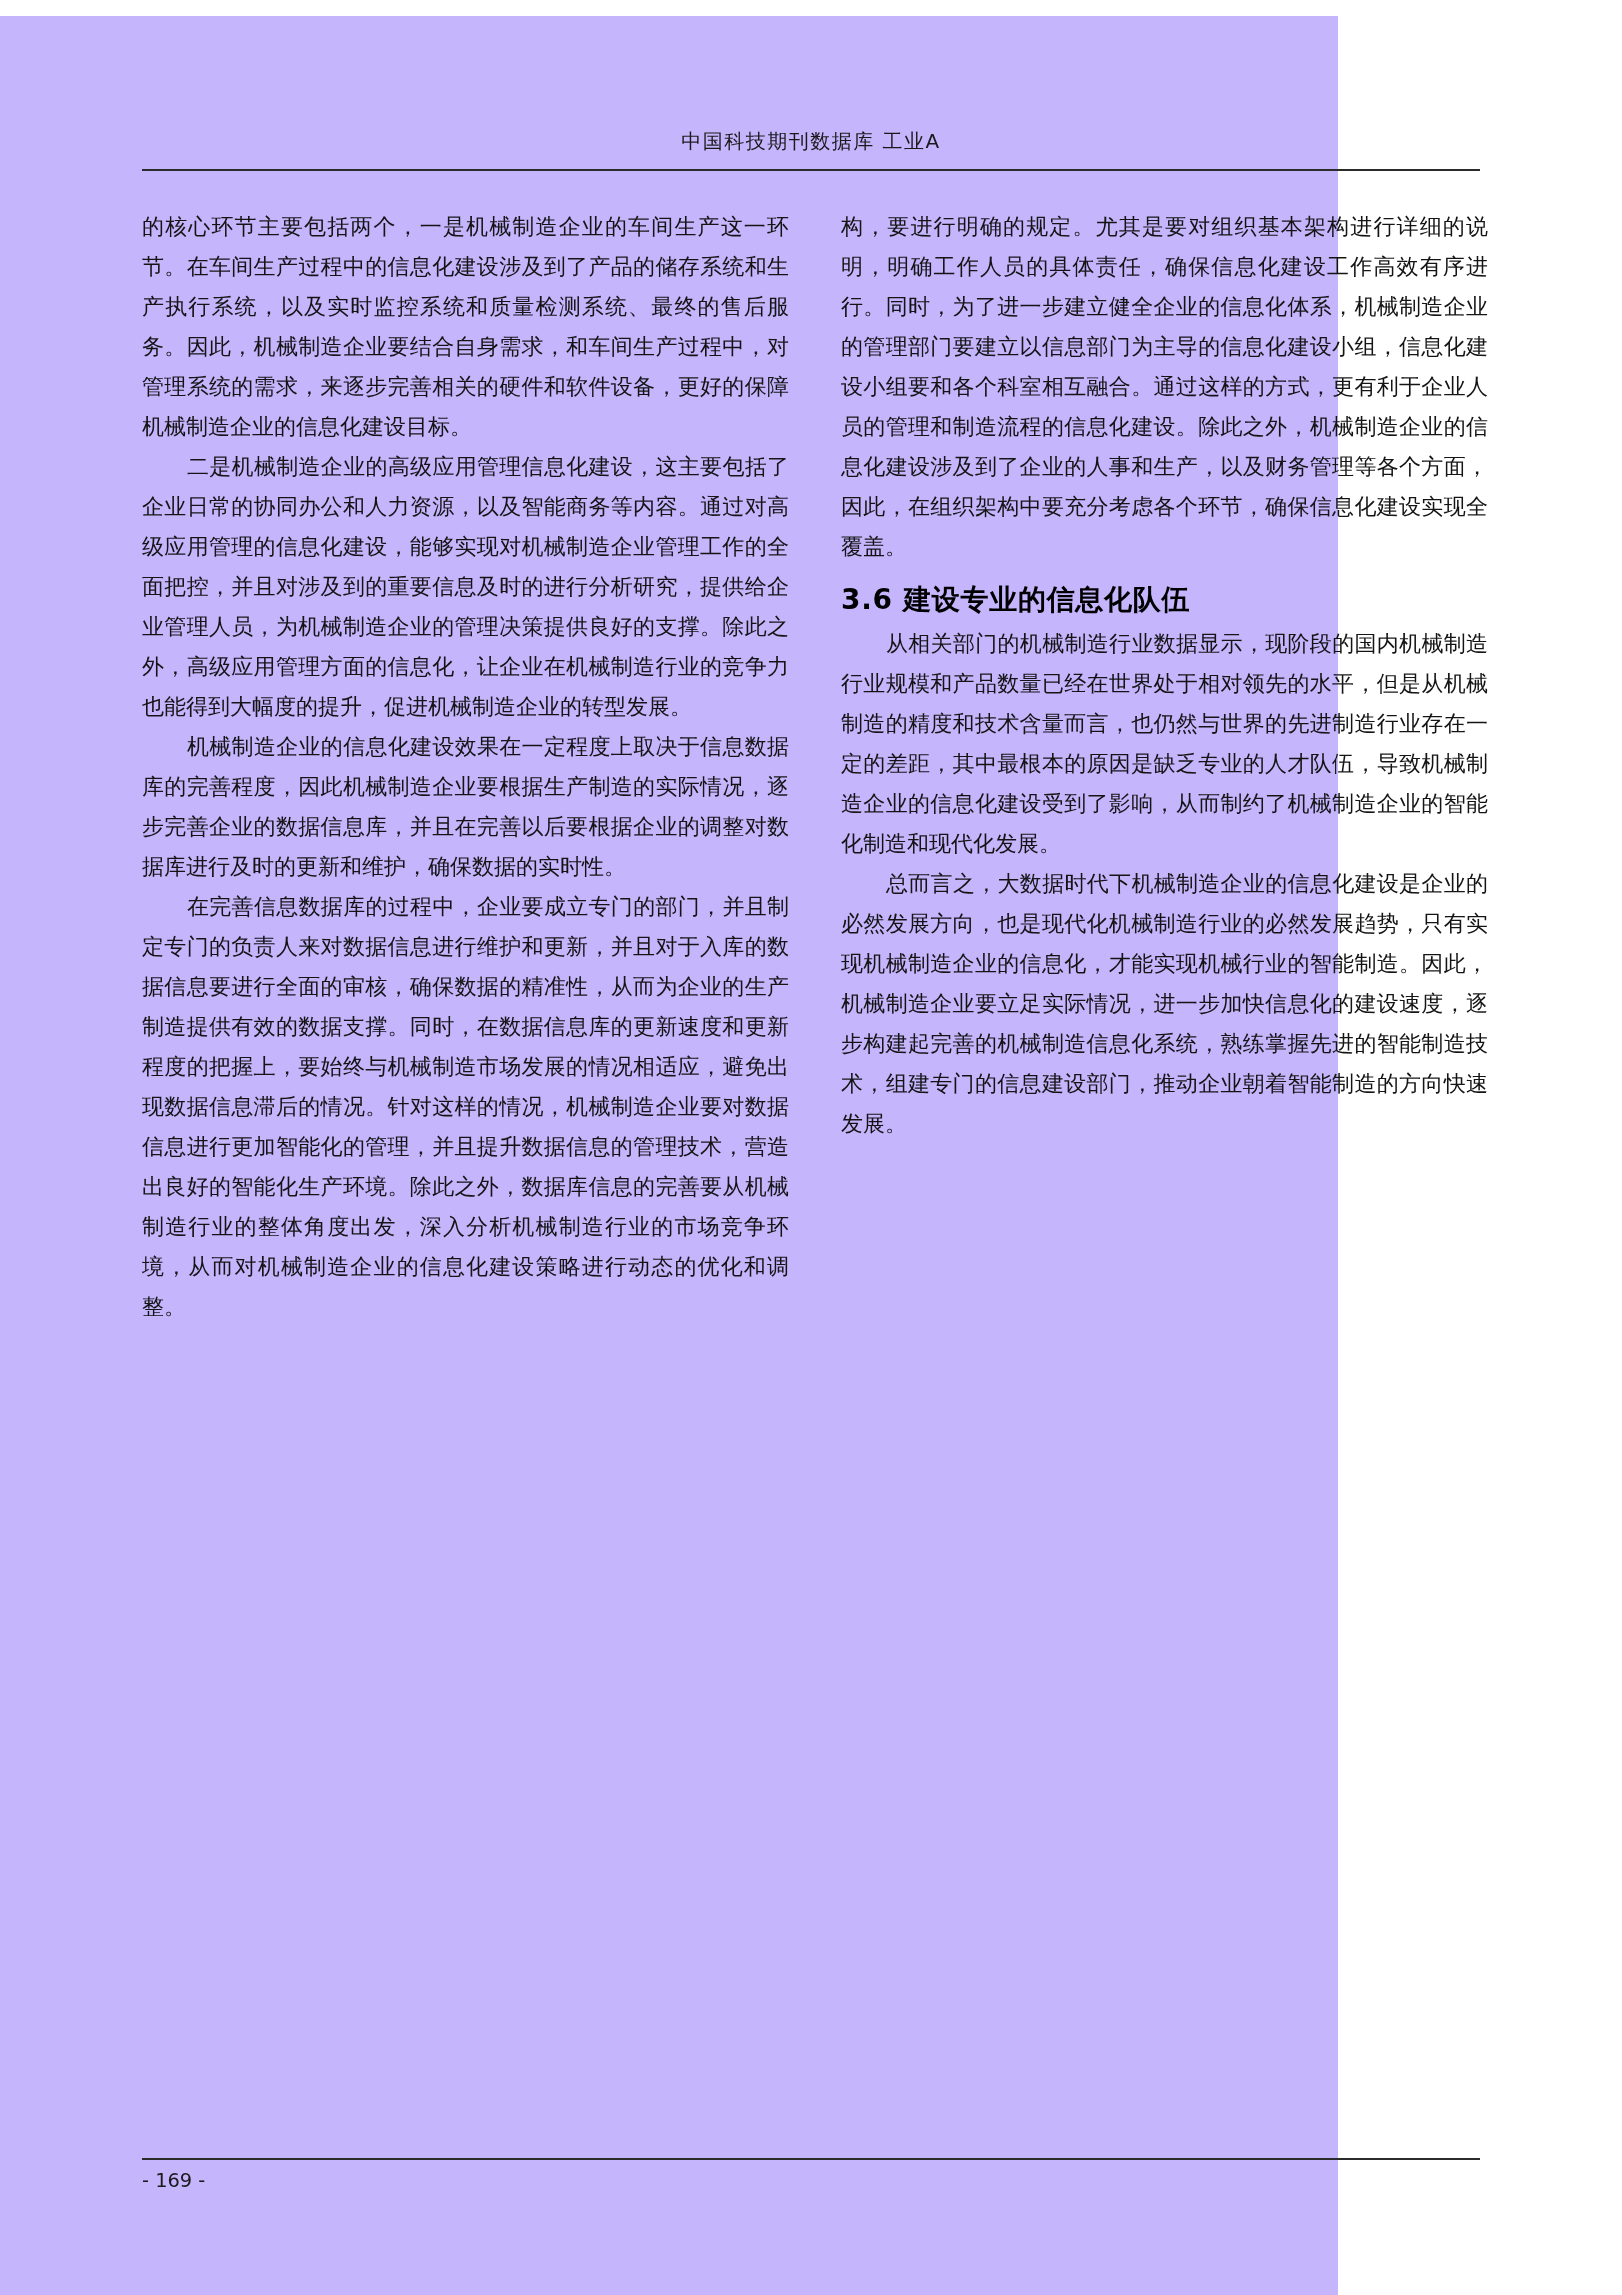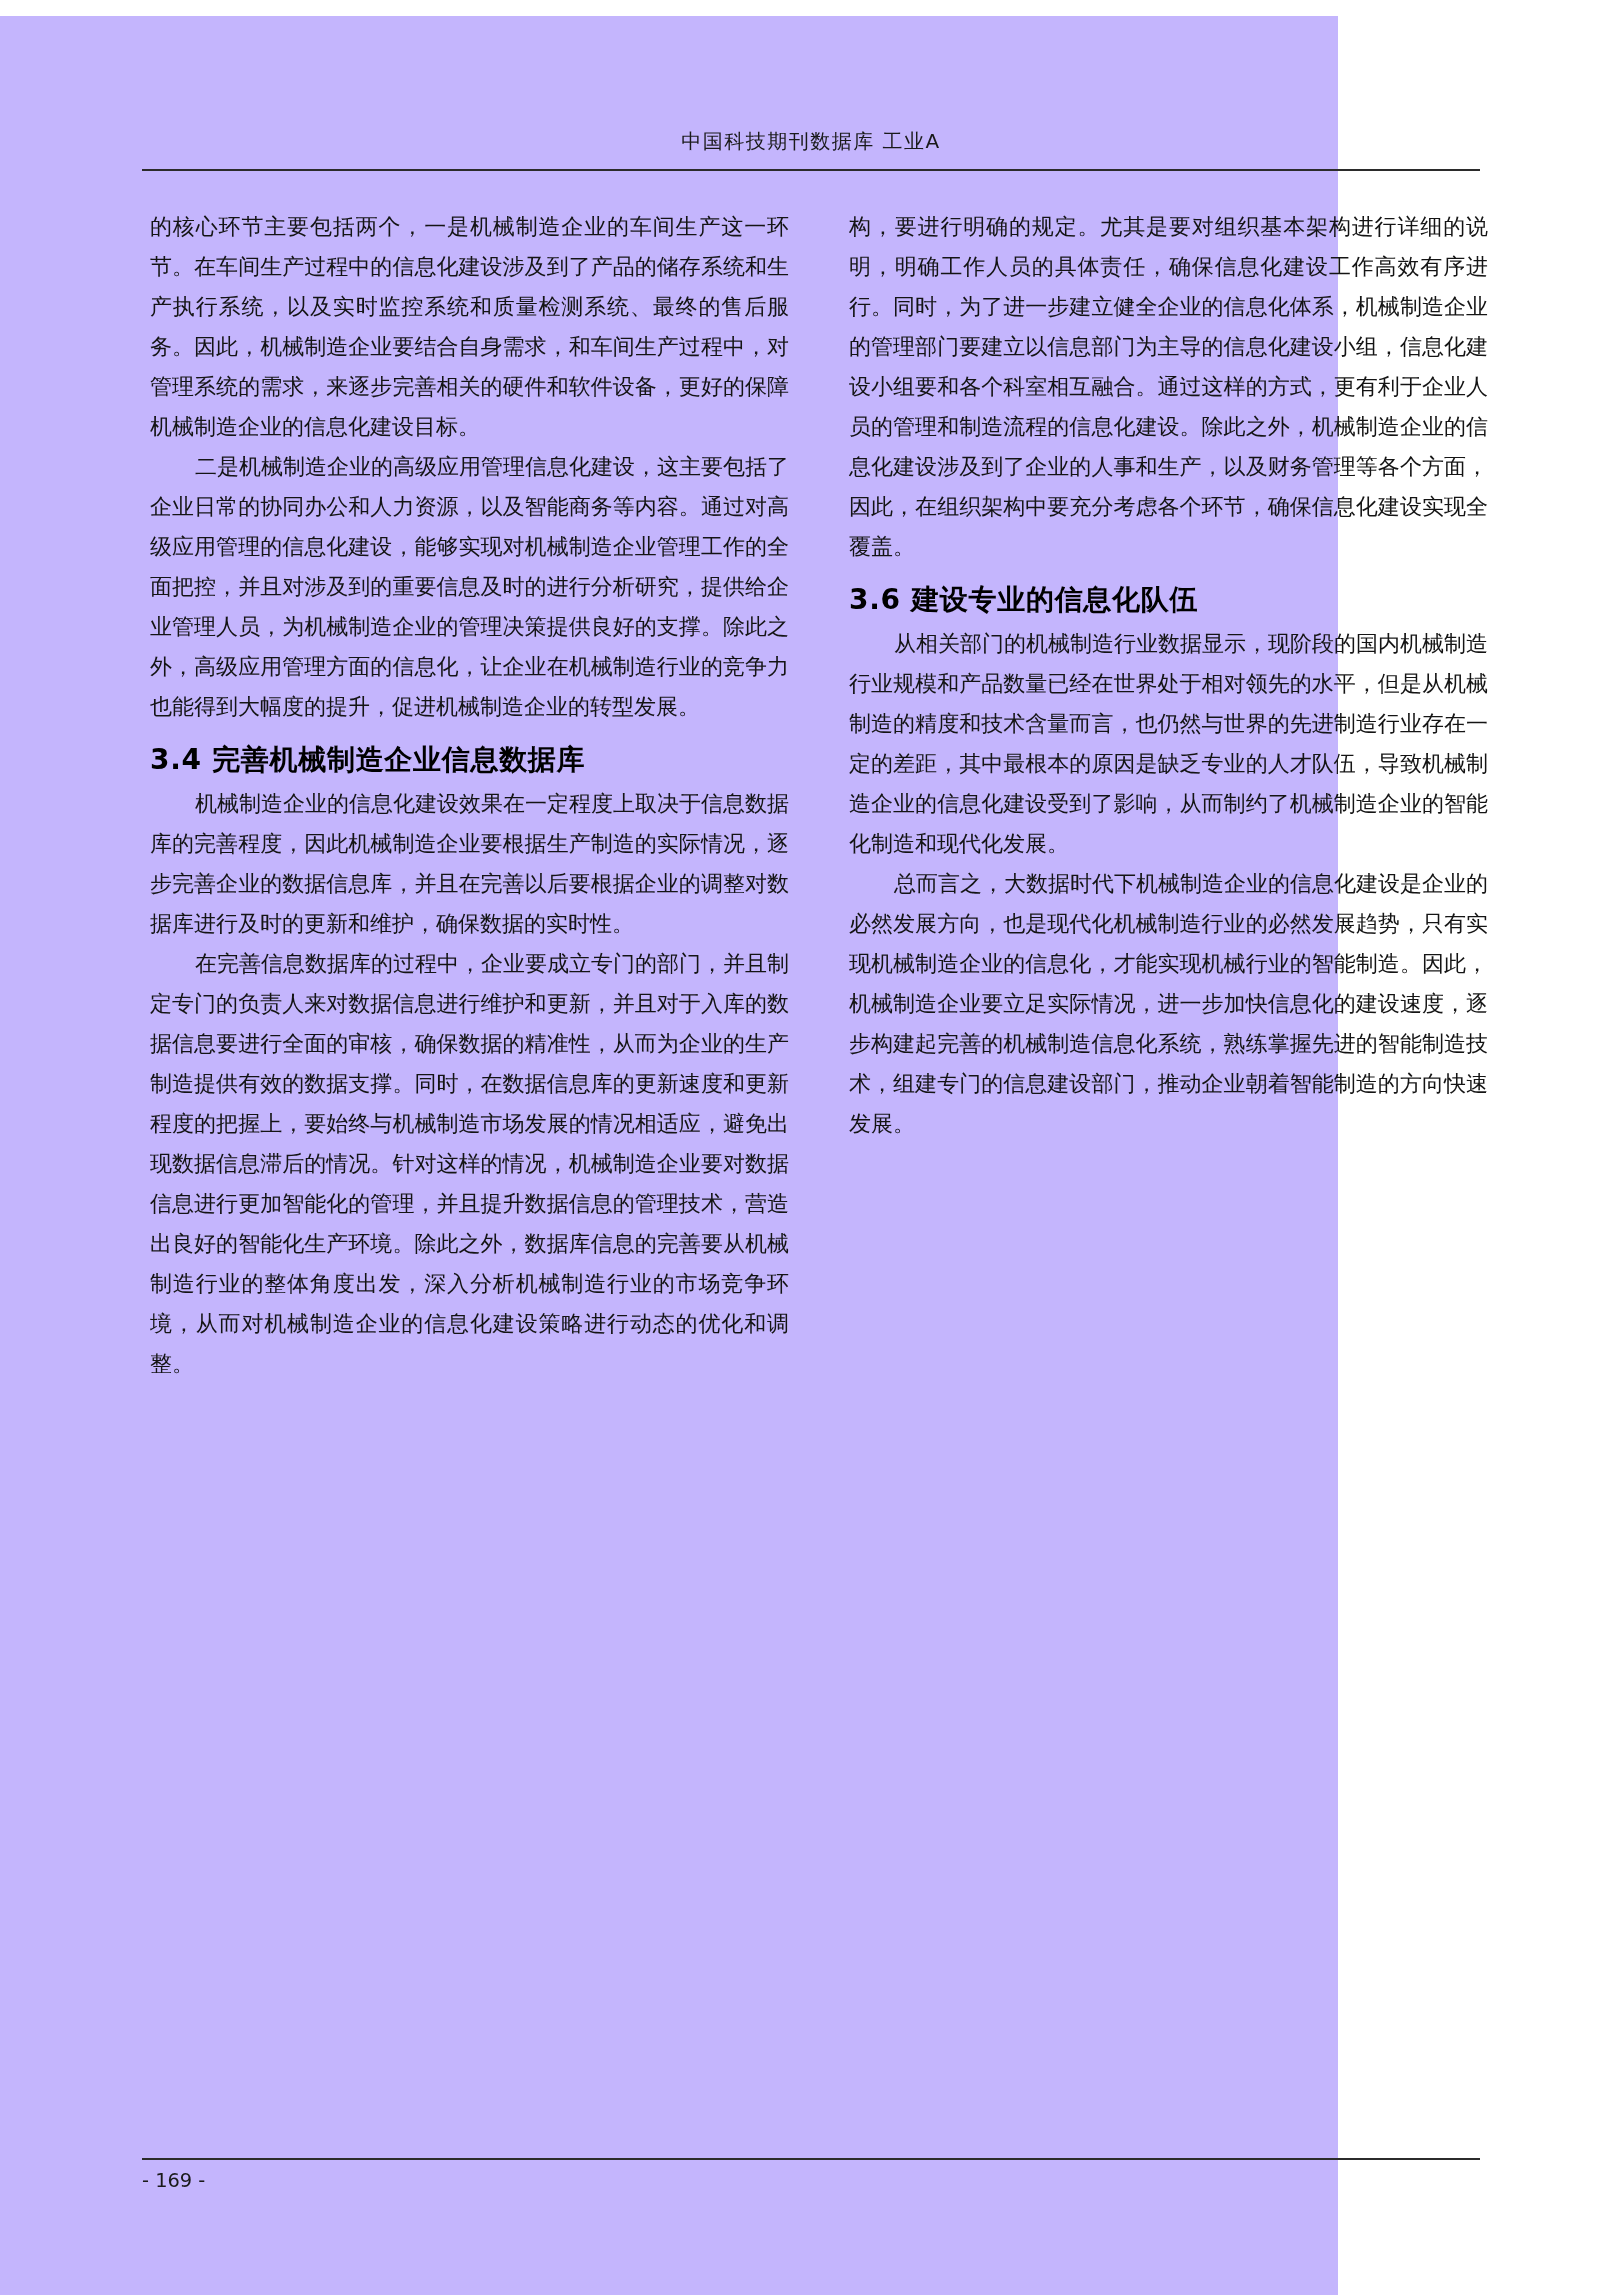--- a/index.html
+++ b/index.html
@@ -43,21 +43,20 @@
   .columns {
     position: absolute;
     left: 142px;
     top: 191px;
     width: 1346px;
     display: flex;
     gap: 52px;
   }
   .col {
     width: 647px;
-    margin-left: 8px;
   }
   p.body {
     margin: 0 0 0 0;
     font-size: 22px;
     line-height: 40px;
     text-align: justify;
     text-justify: inter-ideograph;
     text-indent: 45px;
     color: #141414;
     font-family: "DejaVu Sans", "Liberation Sans", sans-serif;
@@ -98,21 +97,20 @@
 
   <div class="header">中国科技期刊数据库  工业A</div>
   <div class="header-rule"></div>
 
   <div class="columns">
 
     <div class="col">
       <p class="body noindent">的核心环节主要包括两个，一是机械制造企业的车间生产这一环节。在车间生产过程中的信息化建设涉及到了产品的储存系统和生产执行系统，以及实时监控系统和质量检测系统、最终的售后服务。因此，机械制造企业要结合自身需求，和车间生产过程中，对管理系统的需求，来逐步完善相关的硬件和软件设备，更好的保障机械制造企业的信息化建设目标。</p>
       <p class="body">二是机械制造企业的高级应用管理信息化建设，这主要包括了企业日常的协同办公和人力资源，以及智能商务等内容。通过对高级应用管理的信息化建设，能够实现对机械制造企业管理工作的全面把控，并且对涉及到的重要信息及时的进行分析研究，提供给企业管理人员，为机械制造企业的管理决策提供良好的支撑。除此之外，高级应用管理方面的信息化，让企业在机械制造行业的竞争力也能得到大幅度的提升，促进机械制造企业的转型发展。</p>
 
-      <h2 class="sec">3.4  完善机械制造企业信息数据库</h2>
       <p class="body">机械制造企业的信息化建设效果在一定程度上取决于信息数据库的完善程度，因此机械制造企业要根据生产制造的实际情况，逐步完善企业的数据信息库，并且在完善以后要根据企业的调整对数据库进行及时的更新和维护，确保数据的实时性。</p>
       <p class="body">在完善信息数据库的过程中，企业要成立专门的部门，并且制定专门的负责人来对数据信息进行维护和更新，并且对于入库的数据信息要进行全面的审核，确保数据的精准性，从而为企业的生产制造提供有效的数据支撑。同时，在数据信息库的更新速度和更新程度的把握上，要始终与机械制造市场发展的情况相适应，避免出现数据信息滞后的情况。针对这样的情况，机械制造企业要对数据信息进行更加智能化的管理，并且提升数据信息的管理技术，营造出良好的智能化生产环境。除此之外，数据库信息的完善要从机械制造行业的整体角度出发，深入分析机械制造行业的市场竞争环境，从而对机械制造企业的信息化建设策略进行动态的优化和调整。</p>
 
     </div>
 
     <div class="col">
       <p class="body noindent">构，要进行明确的规定。尤其是要对组织基本架构进行详细的说明，明确工作人员的具体责任，确保信息化建设工作高效有序进行。同时，为了进一步建立健全企业的信息化体系，机械制造企业的管理部门要建立以信息部门为主导的信息化建设小组，信息化建设小组要和各个科室相互融合。通过这样的方式，更有利于企业人员的管理和制造流程的信息化建设。除此之外，机械制造企业的信息化建设涉及到了企业的人事和生产，以及财务管理等各个方面，因此，在组织架构中要充分考虑各个环节，确保信息化建设实现全覆盖。</p>
 
       <h2 class="sec">3.6  建设专业的信息化队伍</h2>
       <p class="body">从相关部门的机械制造行业数据显示，现阶段的国内机械制造行业规模和产品数量已经在世界处于相对领先的水平，但是从机械制造的精度和技术含量而言，也仍然与世界的先进制造行业存在一定的差距，其中最根本的原因是缺乏专业的人才队伍，导致机械制造企业的信息化建设受到了影响，从而制约了机械制造企业的智能化制造和现代化发展。</p>

